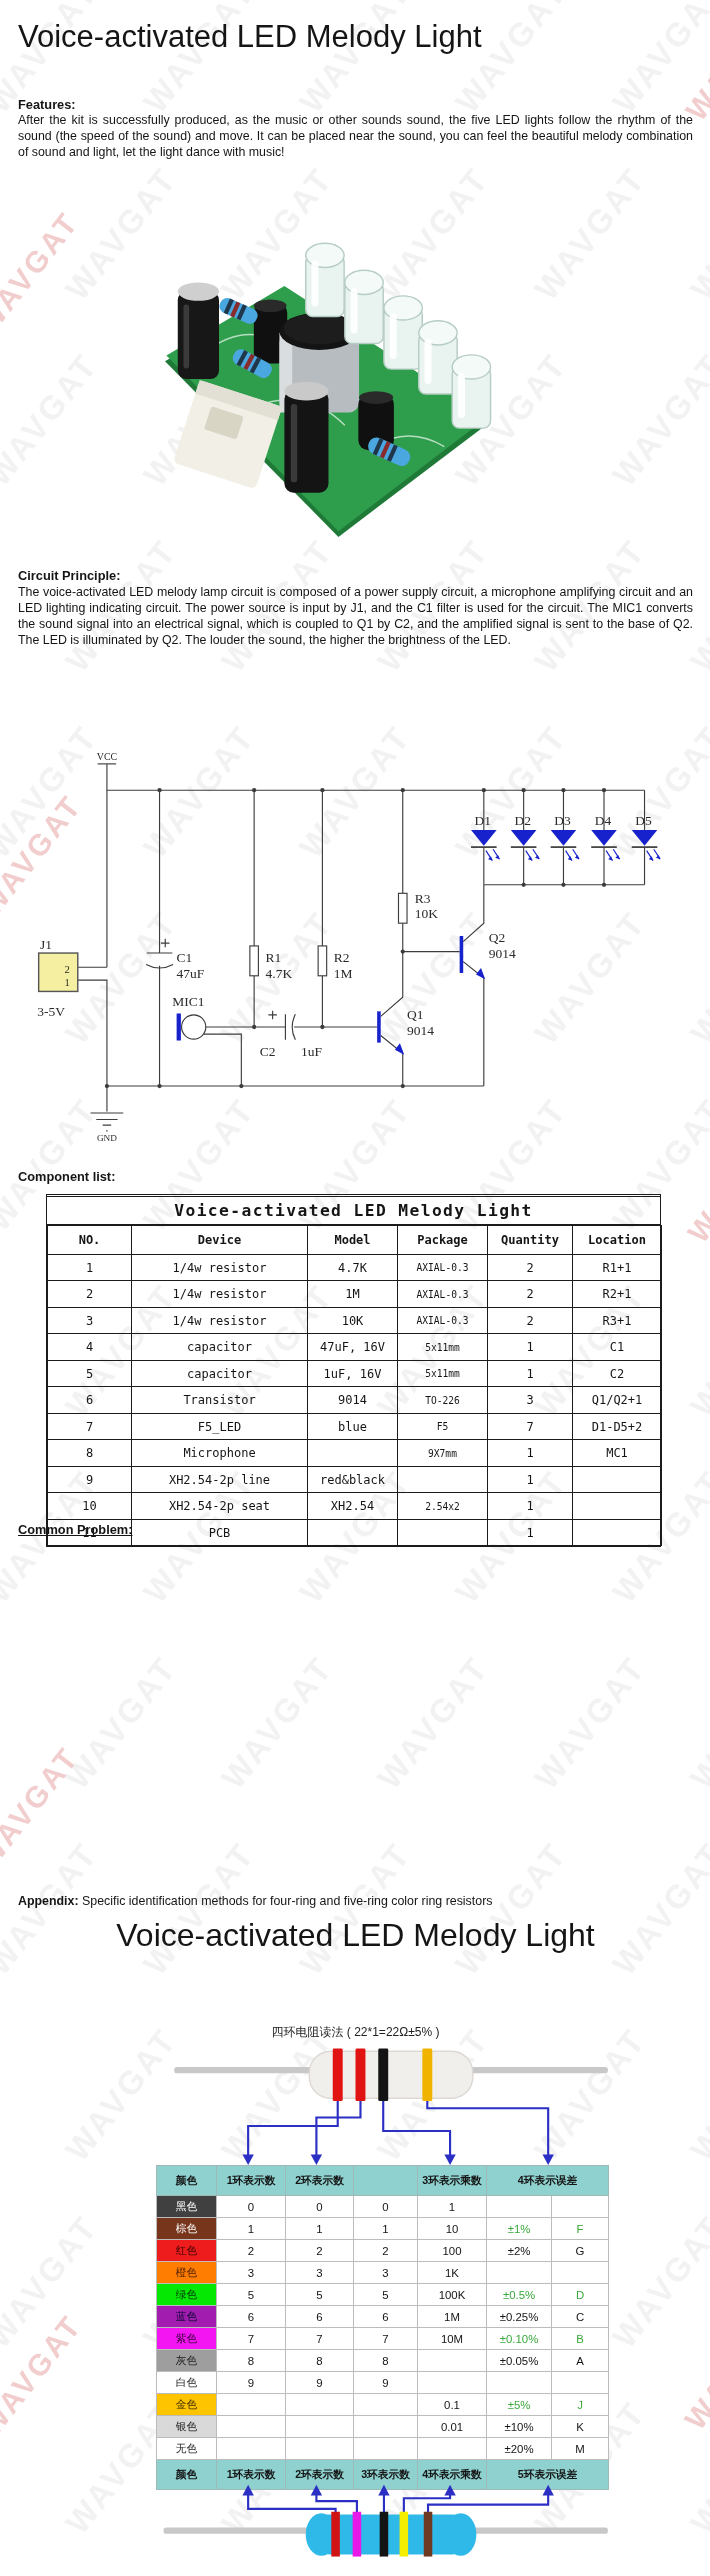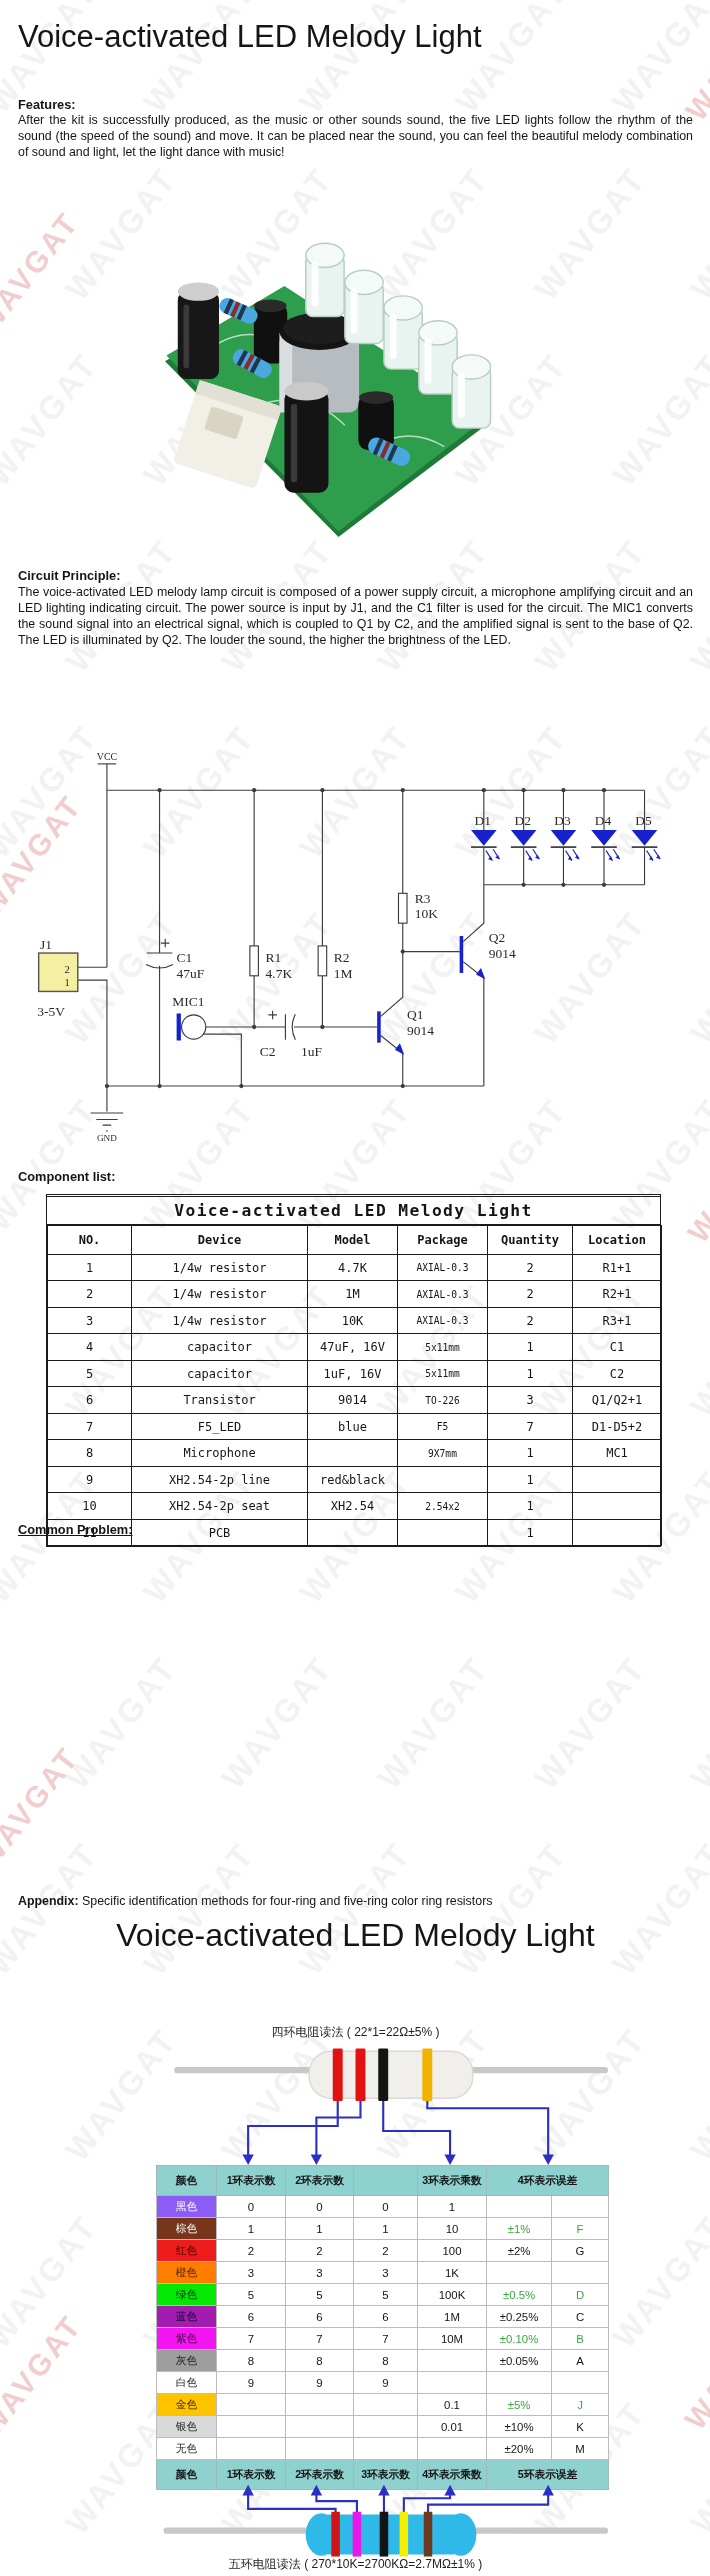--- a/index.html
+++ b/index.html
@@ -506,21 +506,21 @@
           <th>颜色</th>
           <th>1环表示数</th>
           <th>2环表示数</th>
           <th></th>
           <th>3环表示乘数</th>
           <th colspan="2">4环表示误差</th>
         </tr>
       </thead>
     <tbody id="rc-body">
         <tr>
-          <td class="cname" style="background: #8b5cf6; color: rgb(255, 255, 255);">黑色</td>
+          <td class="cname" style="background: #404040; color: rgb(255, 255, 255);">黑色</td>
           <td>0</td>
           <td>0</td>
           <td>0</td>
           <td>1</td>
           <td></td>
           <td></td>
         </tr>
         <tr>
           <td class="cname" style="background: rgb(119, 54, 28); color: rgb(255, 255, 255);">棕色</td>
           <td>1</td>
@@ -652,16 +652,15 @@
     <ellipse cx="452" cy="3566" rx="22" ry="30" fill="#2fb9e9"></ellipse>
     <ellipse cx="648" cy="3566" rx="22" ry="30" fill="#2fb9e9"></ellipse>
     <rect x="440" y="3538" width="220" height="56" rx="24" fill="#2fb9e9"></rect>
     <rect x="466" y="3534" width="12" height="63" fill="#d01414"></rect>
     <rect x="496" y="3534" width="12" height="63" fill="#e819e8"></rect>
     <rect x="534" y="3534" width="12" height="63" fill="#141414"></rect>
     <rect x="562" y="3534" width="12" height="63" fill="#f5ee00"></rect>
     <rect x="596" y="3534" width="12" height="63" fill="#6e3a22"></rect>
   </svg>
 
-  <div class="chart-caption" style="top:2556px;">五环电阻读法 ( 270*10K=2700KΩ=2.7MΩ±1% )</div>
 
 </div>
 
 
 </body></html>

